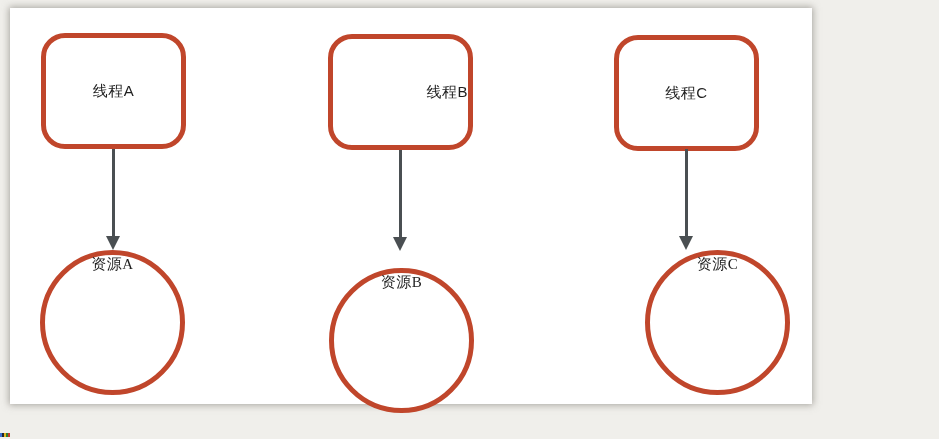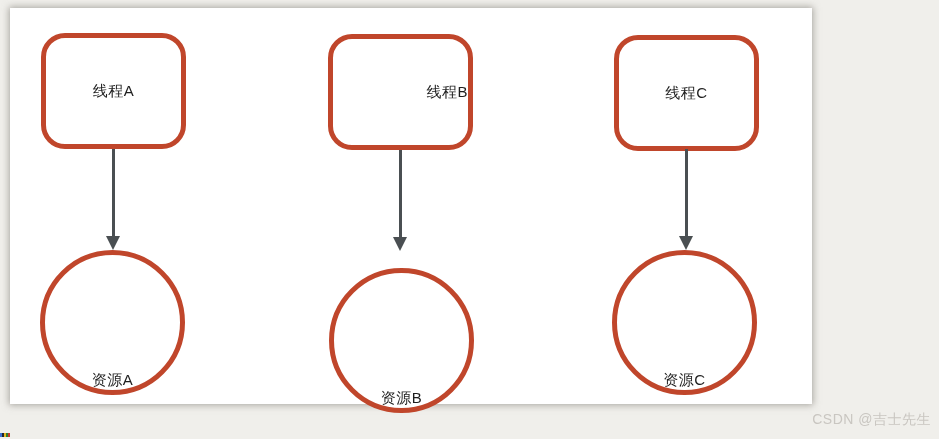--- a/index.html
+++ b/index.html
@@ -36,21 +36,21 @@
     border-radius: 24px;
     background: var(--canvas-bg);
     display: flex; align-items: center; justify-content: center;
   }
   .resource-node {
     position: absolute;
     width: 145px; height: 145px;
     border: 5px solid var(--node-border);
     border-radius: 50%;
     background: var(--canvas-bg);
-    display: flex; align-items: flex-end; justify-content: center;
+    display: flex; align-items: flex-start; justify-content: center; font-family: Liberation Serif, serif;
   }
   .node-label {
     font-size: 15px;
     color: var(--node-text);
     letter-spacing: 0.5px;
   }
   .arrow {
     position: absolute;
     width: 14px;
     display: flex; flex-direction: column; align-items: center;
@@ -69,21 +69,21 @@
   .col-a .thread-node { left: 31px; top: 25px; }
   .col-a .arrow       { left: 96px; top: 141px; }
   .col-a .resource-node { left: 30px; top: 242px; }
   
   .col-b .thread-node { left: 318px; top: 26px; justify-content: flex-end; }
   .col-b .arrow       { left: 383px; top: 142px; }
   .col-b .resource-node { left: 319px; top: 260px; }
   
   .col-c .thread-node { left: 604px; top: 27px; text-align: right; }
   .col-c .arrow       { left: 669px; top: 141px; }
-  .col-c .resource-node { left: 602px; top: 242px; }
+  .col-c .resource-node { left: 635px; top: 242px; }
 
   .watermark {
     position: absolute;
     top: 411px; right: 8px;
     font-size: 14px;
     color: var(--watermark-text);
     letter-spacing: 0.5px;
   }
   .pixel-artifact {
     position: absolute;
@@ -141,21 +141,20 @@
         <div class="stem"></div>
         <div class="head"></div>
       </div>
       <div class="resource-node">
         <span class="node-label">资源C</span>
       </div>
     </div>
 
   </div>
 
-  <div class="watermark">CSDN @吉士先生</div>
 
   <div class="pixel-artifact">
     <i></i>
       <i></i>
       <i></i>
       <i></i>
       <i></i>
   </div>
 
 </div>

